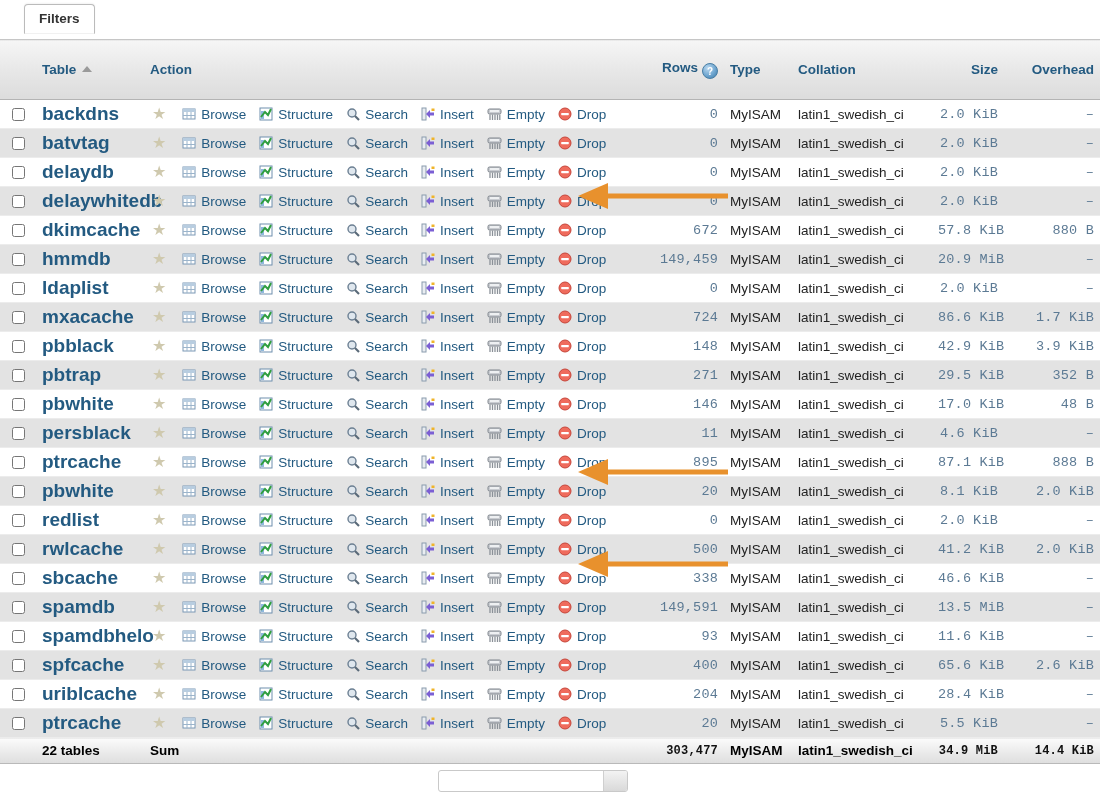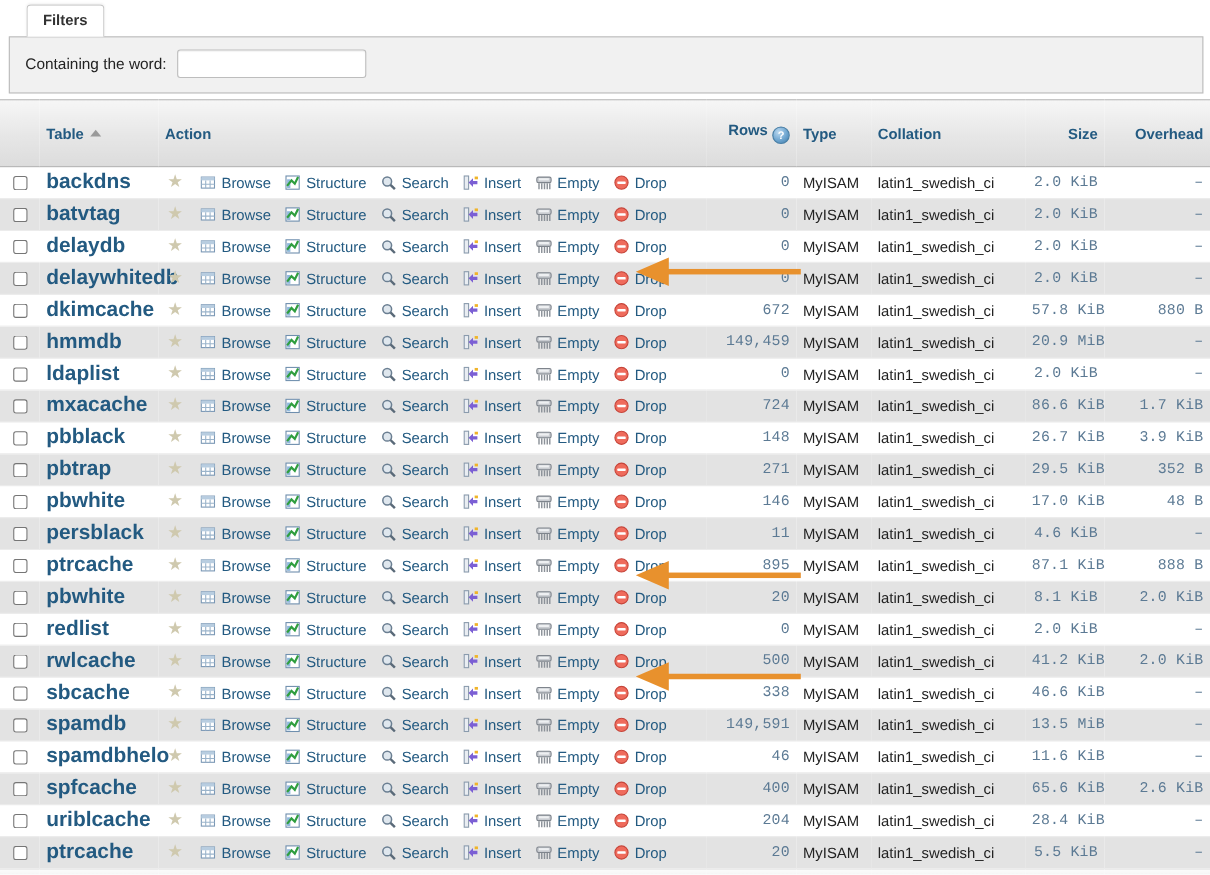--- a/index.html
+++ b/index.html
@@ -204,26 +204,20 @@
     border-bottom: 6px solid #9a9a9a;
     margin-left: 6px; vertical-align: 2px;
   }
 </style>
 </head>
 <body>
 
 <div id="filters-panel">
   <div class="tab-strip">
     <div class="tab">Filters</div>
-  </div>
-  <div class="filter-body">
-    <div class="filter-row">
-      <span class="filter-label">Containing the word:</span>
-      <input class="filter-input" type="text" value="" style="">
-    </div>
   </div>
 </div>
 
 <div style="position:relative;">
 <table class="db-tables">
   <colgroup>
     <col class="c-check">
         <col class="c-name">
         <col class="c-action">
     <col class="c-rows">
@@ -833,21 +827,21 @@
                     <circle cx="7" cy="7" r="6" fill="#ef6b5c" stroke="#c6453a"></circle>
                     <rect x="3.2" y="5.9" width="7.6" height="2.3" rx="0.6" fill="#fff"></rect>
                   </svg></span>
                 <span>Drop</span>
               </a>
             </div>
           </td>
           <td class="td-rows">148</td>
           <td class="td-type">MyISAM</td>
           <td class="td-coll">latin1_swedish_ci</td>
-          <td class="td-size">26.7 KiB</td>
+          <td class="td-size">42.9 KiB</td>
           <td class="td-over">3.9 KiB</td>
         </tr>
         <tr class="even">
           <td class="td-check"><input class="row-check" type="checkbox" style=""></td>
           <td class="td-name"><a href="#">pbtrap</a></td>
           <td>
             <div class="actions">
               <span class="star">★</span>
               <a class="act" href="#">
                 <span class="ic"><svg width="14" height="14" viewBox="0 0 14 14">
@@ -1490,21 +1484,21 @@
               </a>
               <a class="act" href="#">
                 <span class="ic"><svg width="14" height="14" viewBox="0 0 14 14">
                     <circle cx="7" cy="7" r="6" fill="#ef6b5c" stroke="#c6453a"></circle>
                     <rect x="3.2" y="5.9" width="7.6" height="2.3" rx="0.6" fill="#fff"></rect>
                   </svg></span>
                 <span>Drop</span>
               </a>
             </div>
           </td>
-          <td class="td-rows">46</td>
+          <td class="td-rows">93</td>
           <td class="td-type">MyISAM</td>
           <td class="td-coll">latin1_swedish_ci</td>
           <td class="td-size">11.6 KiB</td>
           <td class="td-over">–</td>
         </tr>
         <tr class="even">
           <td class="td-check"><input class="row-check" type="checkbox" style=""></td>
           <td class="td-name"><a href="#">spfcache</a></td>
           <td>
             <div class="actions">

